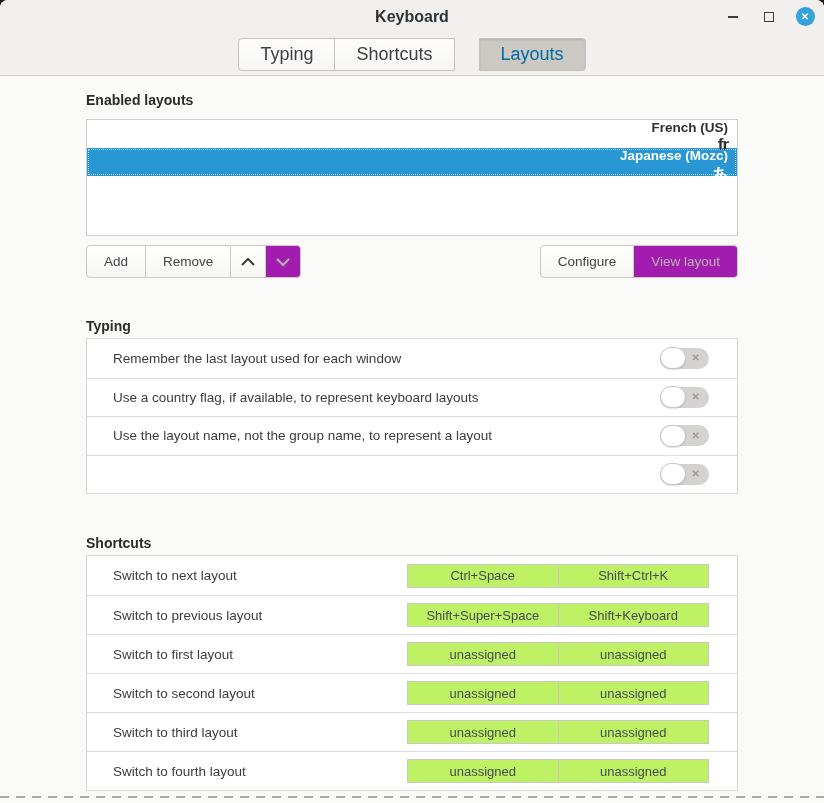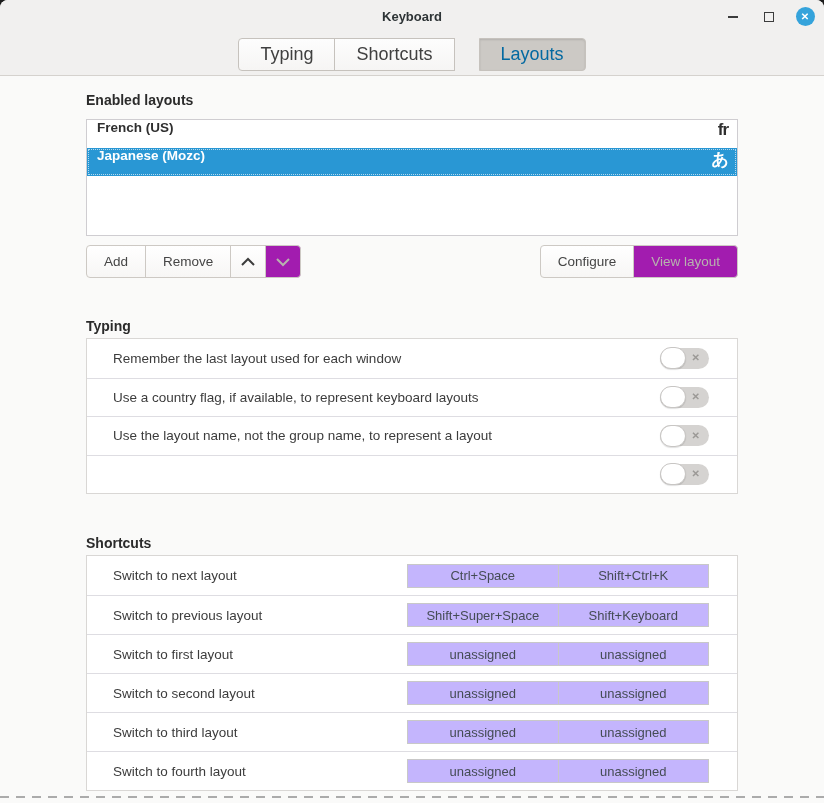--- a/index.html
+++ b/index.html
@@ -7,21 +7,21 @@
               font-family:"Liberation Sans", sans-serif; }
   .window { position:relative; width:824px; height:803px; background:var(--content-bg);
             border-radius:8px 8px 0 0; overflow:hidden; }
 
   
   .header { position:absolute; top:0; left:0; right:0; height:76px;
             background:var(--header-bg); border-bottom:1px solid #d5d2ce; }
   .titlebar { position:relative; height:33px; }
   .title { position:absolute; left:0; right:0; top:0; height:33px;
            display:flex; align-items:center; justify-content:center;
-           font-size:13px; font-weight:bold; color:#2e3436; }
+           font-size:16px; font-weight:bold; color:#2e3436; }
   .win-controls { position:absolute; right:8px; top:0; height:33px;
                   display:flex; align-items:center; gap:14px; }
   .wc-btn { width:22px; height:22px; display:flex; align-items:center; justify-content:center; cursor:default; }
   .min-glyph { width:10px; height:0; border-top:2px solid #3c3c3c; display:inline-block; }
   .max-glyph { width:10px; height:10px; border:1.5px solid #3c3c3c; display:inline-block; background:transparent; }
   .close-circle { width:19px; height:19px; border-radius:50%; background:var(--close-bg);
                   color:#ffffff; font-size:10px; font-weight:bold; display:flex;
                   align-items:center; justify-content:center; }
 
   
@@ -36,22 +36,22 @@
   
   .content { position:absolute; top:77px; left:86px; width:652px; }
   .section-heading { font-size:14px; font-weight:bold; color:#2b2b2b; }
   .h-layouts  { margin-top:15px; }
   .h-options  { margin-top:40px; }
   .h-shortcuts{ margin-top:41px; }
 
   
   .layout-list { margin-top:11px; height:117px; background:#ffffff;
                  border:1px solid #cfcdd1; }
-  .layout-row { height:28px; display:flex; align-items:flex-start; padding:0 9px 0 10px;
-                font-size:13.5px; font-weight:bold; color:#2f2f2f; cursor:default; }
+  .layout-row { height:28px; display:flex; align-items:flex-end; padding:0 9px 0 10px;
+                font-size:13.5px; font-weight:bold; color:#2f2f2f; cursor:default;flex-direction:column; }
   .layout-row .glyph { margin-left:auto; font-size:17px; font-weight:bold; letter-spacing:-1px; }
   .layout-row.selected { background:var(--accent); color:#ffffff;
                          outline:1px dotted rgba(255,255,255,.65); outline-offset:-2px; }
 
   
   .list-toolbar { margin-top:9px; display:flex; justify-content:space-between; }
   .btn-group { display:flex; }
   .btn { height:33px; background:linear-gradient(#ffffff,#f7f6f5); border:1px solid #cdc9c4;
          font-family:Liberation Sans, sans-serif; font-size:13.5px; color:#454545;
          display:flex; align-items:center; justify-content:center; margin-left:-1px; cursor:default; }
@@ -75,21 +75,21 @@
   .toggle { margin-left:auto; width:49px; height:21px; border-radius:11px;
             background:#d5d3d1; position:relative; cursor:default; }
   .toggle .knob { position:absolute; left:0; top:-0.5px; width:26px; height:22px;
                   border-radius:11px; background:#ffffff; border:1px solid #c8c6c4;
                   box-shadow:0 1px 1px rgba(0,0,0,.12); }
   .toggle .off-x { position:absolute; right:9px; top:50%; transform:translateY(-52%);
                    font-size:10px; font-weight:bold; color:#9b9996; }
 
   
   .kbd-pair { margin-left:auto; display:flex; width:302px; height:24px;
-              border:1px solid #c8c8c8; background:#c4b5fd; }
+              border:1px solid #c8c8c8; background:#bef264; }
   .kbd-cell { flex:1; display:flex; align-items:center; justify-content:center;
               font-size:13px; color:#454c55; cursor:default; }
   .kbd-cell + .kbd-cell { border-left:1px solid #c8c8c8; }
 
   
   .bottom-dash { position:absolute; left:0; right:0; bottom:5px; height:2px;
                  background:repeating-linear-gradient(90deg,#ababab 0 9px,transparent 9px 16px); }
 </style>
 </head>
 <body>

